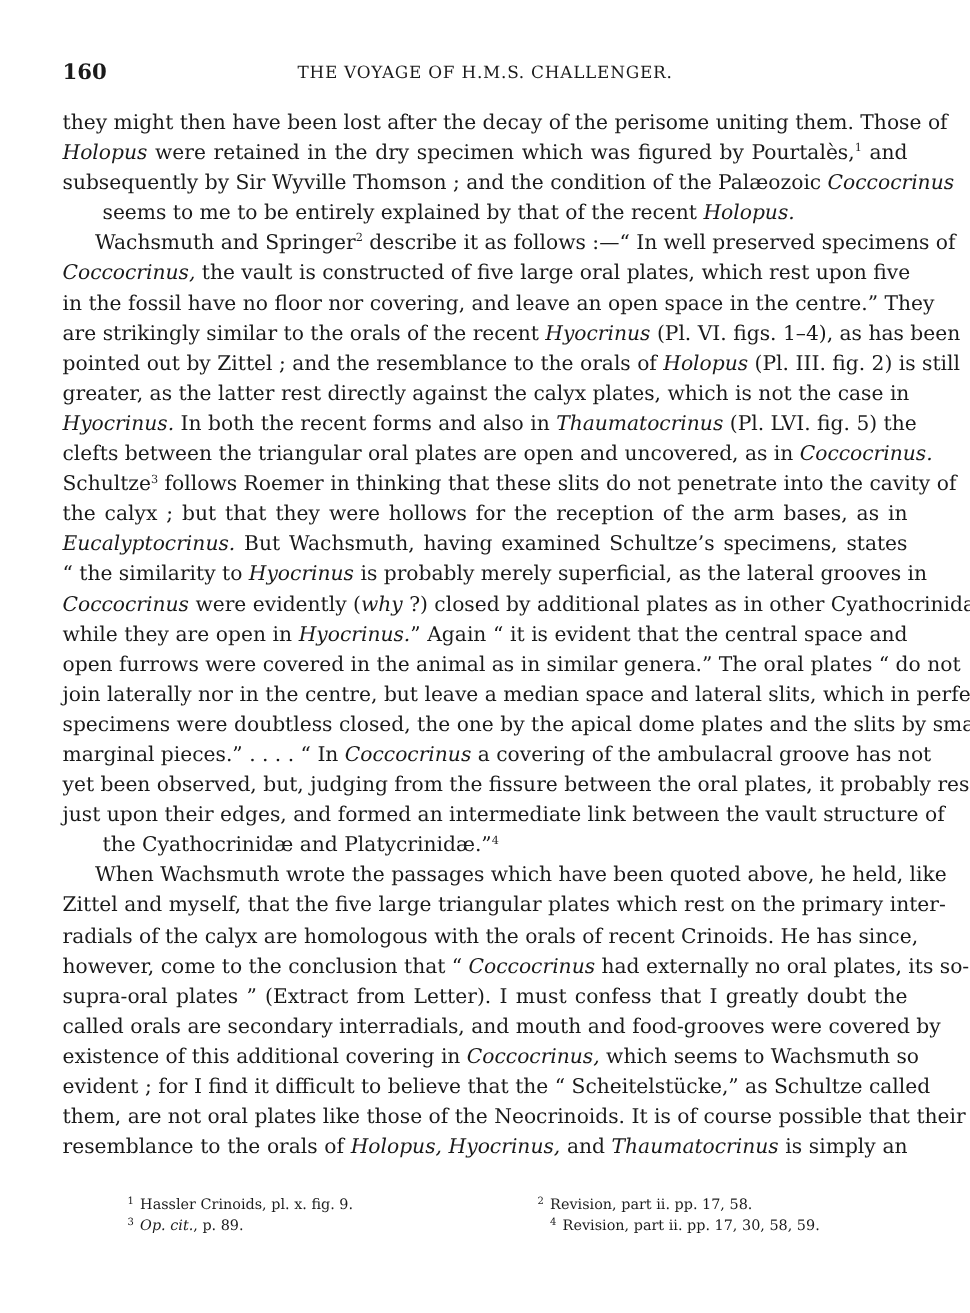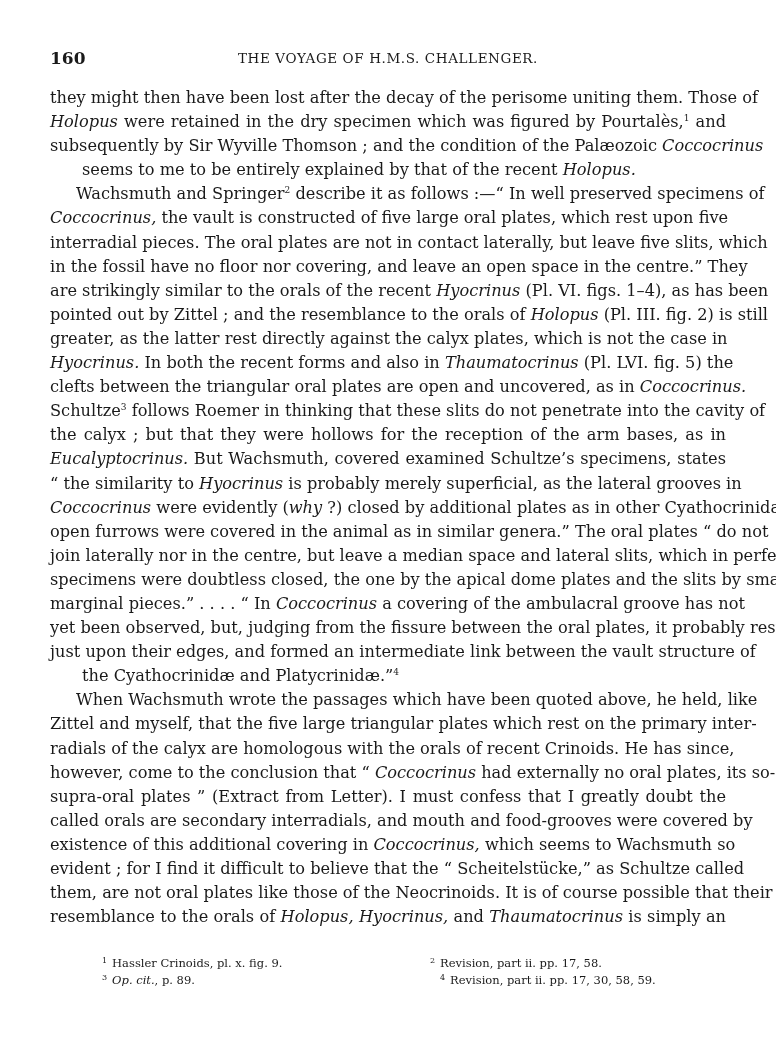--- a/index.html
+++ b/index.html
@@ -30,32 +30,32 @@
     <span class="runhead">THE VOYAGE OF H.M.S. CHALLENGER.</span>
   </div>
 
   <div class="body" id="body">
       <div class="line"><span>they might then have been lost after the decay of the perisome uniting them.  Those of</span></div>
       <div class="line"><i>Holopus</i><span> were retained in the dry specimen which was figured by Pourtalès,</span><sup>1</sup><span> and</span></div>
       <div class="line"><span>subsequently by Sir Wyville Thomson ; and the condition of the Palæozoic </span><i>Coccocrinus</i></div>
       <div class="line last"><span>seems to me to be entirely explained by that of the recent </span><i>Holopus.</i></div>
       <div class="line indent"><span>Wachsmuth and Springer</span><sup>2</sup><span> describe it as follows :—“ In well preserved specimens of</span></div>
       <div class="line"><i>Coccocrinus,</i><span> the vault is constructed of five large oral plates, which rest upon five</span></div>
-      <div class="line"><span>interradial pieces.  The oral plates are not in contact laterally, but leave five slits, which</span></div>
       <div class="line"><span>in the fossil have no floor nor covering, and leave an open space in the centre.”  They</span></div>
       <div class="line"><span>are strikingly similar to the orals of the recent </span><i>Hyocrinus</i><span> (Pl. VI. figs. 1–4), as has been</span></div>
       <div class="line"><span>pointed out by Zittel ; and the resemblance to the orals of </span><i>Holopus</i><span> (Pl. III. fig. 2) is still</span></div>
       <div class="line"><span>greater, as the latter rest directly against the calyx plates, which is not the case in</span></div>
       <div class="line"><i>Hyocrinus.</i><span>  In both the recent forms and also in </span><i>Thaumatocrinus</i><span> (Pl. LVI. fig. 5) the</span></div>
       <div class="line"><span>clefts between the triangular oral plates are open and uncovered, as in </span><i>Coccocrinus.</i></div>
       <div class="line"><span>Schultze</span><sup>3</sup><span> follows Roemer in thinking that these slits do not penetrate into the cavity of</span></div>
       <div class="line"><span>the calyx ; but that they were hollows for the reception of the arm bases, as in</span></div>
-      <div class="line"><i>Eucalyptocrinus.</i><span>  But Wachsmuth, covered examined Schultze’s specimens, states</span></div>
+      <div class="line"><i>Eucalyptocrinus.</i><span>  But Wachsmuth, having examined Schultze’s specimens, states</span></div>
       <div class="line"><span>“ the similarity to </span><i>Hyocrinus</i><span> is probably merely superficial, as the lateral grooves in</span></div>
       <div class="line"><i>Coccocrinus</i><span> were evidently (</span><i>why</i><span> ?) closed by additional plates as in other Cyathocrinidæ,</span></div>
+      <div class="line"><span>while they are open in </span><i>Hyocrinus.</i><span>”  Again “ it is evident that the central space and</span></div>
       <div class="line"><span>open furrows were covered in the animal as in similar genera.”  The oral plates “ do not</span></div>
       <div class="line"><span>join laterally nor in the centre, but leave a median space and lateral slits, which in perfect</span></div>
       <div class="line"><span>specimens were doubtless closed, the one by the apical dome plates and the slits by small</span></div>
       <div class="line"><span>marginal pieces.” . . . . “ In </span><i>Coccocrinus</i><span> a covering of the ambulacral groove has not</span></div>
       <div class="line"><span>yet been observed, but, judging from the fissure between the oral plates, it probably rested</span></div>
       <div class="line"><span>just upon their edges, and formed an intermediate link between the vault structure of</span></div>
       <div class="line last"><span>the Cyathocrinidæ and Platycrinidæ.”</span><sup>4</sup></div>
       <div class="line indent"><span>When Wachsmuth wrote the passages which have been quoted above, he held, like</span></div>
       <div class="line"><span>Zittel and myself, that the five large triangular plates which rest on the primary inter-</span></div>
       <div class="line"><span>radials of the calyx are homologous with the orals of recent Crinoids.  He has since,</span></div>

